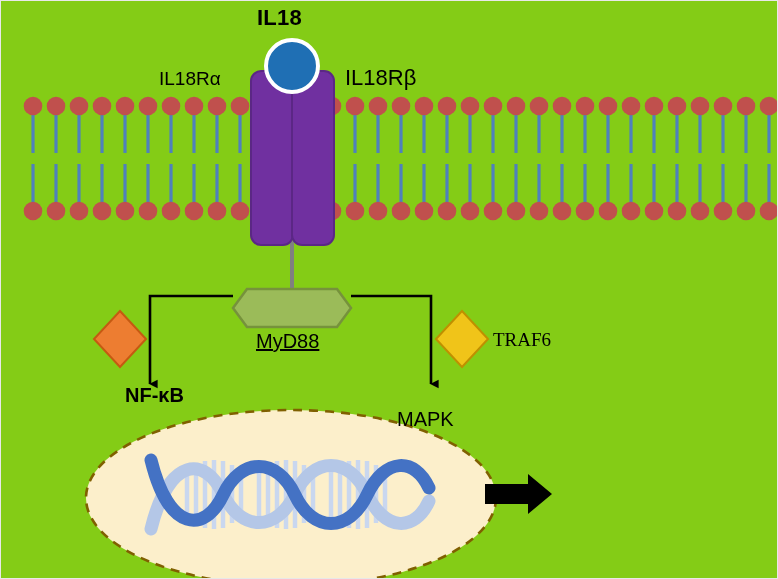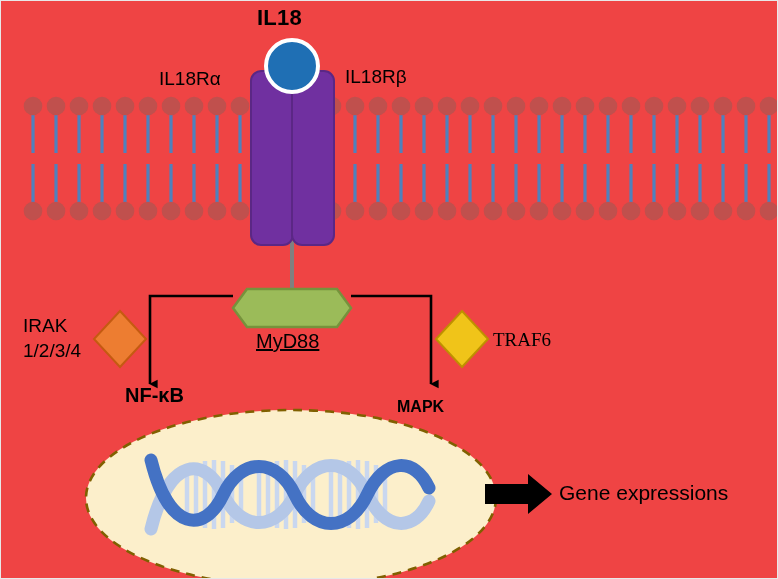--- a/index.html
+++ b/index.html
@@ -7,21 +7,21 @@
     padding: 0;
     background: #ffffff;
   }
   body {
     font-family: "Liberation Sans", sans-serif;
   }
   #canvas {
     position: relative;
     width: 778px;
     height: 579px;
-    background: #ef4444;
+    background: #84cc16;
     border: 1px solid #e8e8e8;
     box-sizing: border-box;
     overflow: hidden;
   }
   svg.layer {
     position: absolute;
     left: 0;
     top: 0;
     width: 778px;
     height: 579px;
@@ -40,21 +40,21 @@
     letter-spacing: 0.2px;
   }
   .lbl-ra {
     left: 158px;
     top: 68px;
     font-size: 19px;
   }
   .lbl-rb {
     left: 344px;
     top: 66px;
-    font-size: 19px;
+    font-size: 22px;
   }
   .lbl-myd88 {
     left: 255px;
     top: 330px;
     font-size: 20px;
     text-decoration: underline;
   }
   .lbl-irak {
     left: 22px;
     top: 313px;
@@ -69,23 +69,23 @@
     font-family: Liberation Serif, serif;
   }
   .lbl-nfkb {
     left: 124px;
     top: 384px;
     font-size: 20px;
     font-weight: bold;
   }
   .lbl-mapk {
     left: 396px;
-    top: 398px;
-    font-size: 16px;
-    font-weight: bold;
+    top: 408px;
+    font-size: 20px;
+    font-weight: normal;
   }
   .lbl-gene {
     left: 558px;
     top: 481px;
     font-size: 21px;
   }
 </style>
 </head>
 <body>
 
@@ -312,26 +312,21 @@
   </svg>
 
   <div class="lbl lbl-il18">IL18</div>
 
   <div class="lbl lbl-ra">IL18Rα</div>
 
   <div class="lbl lbl-rb">IL18Rβ</div>
 
   <div class="lbl lbl-myd88">MyD88</div>
 
-  <div class="lbl lbl-irak">
-    <div>IRAK</div>
-    <div>1/2/3/4</div>
-  </div>
 
   <div class="lbl lbl-traf6">TRAF6</div>
 
   <div class="lbl lbl-nfkb">NF-κB</div>
 
   <div class="lbl lbl-mapk">MAPK</div>
 
-  <div class="lbl lbl-gene">Gene expressions</div>
 
 </div>
 
 </body></html>

